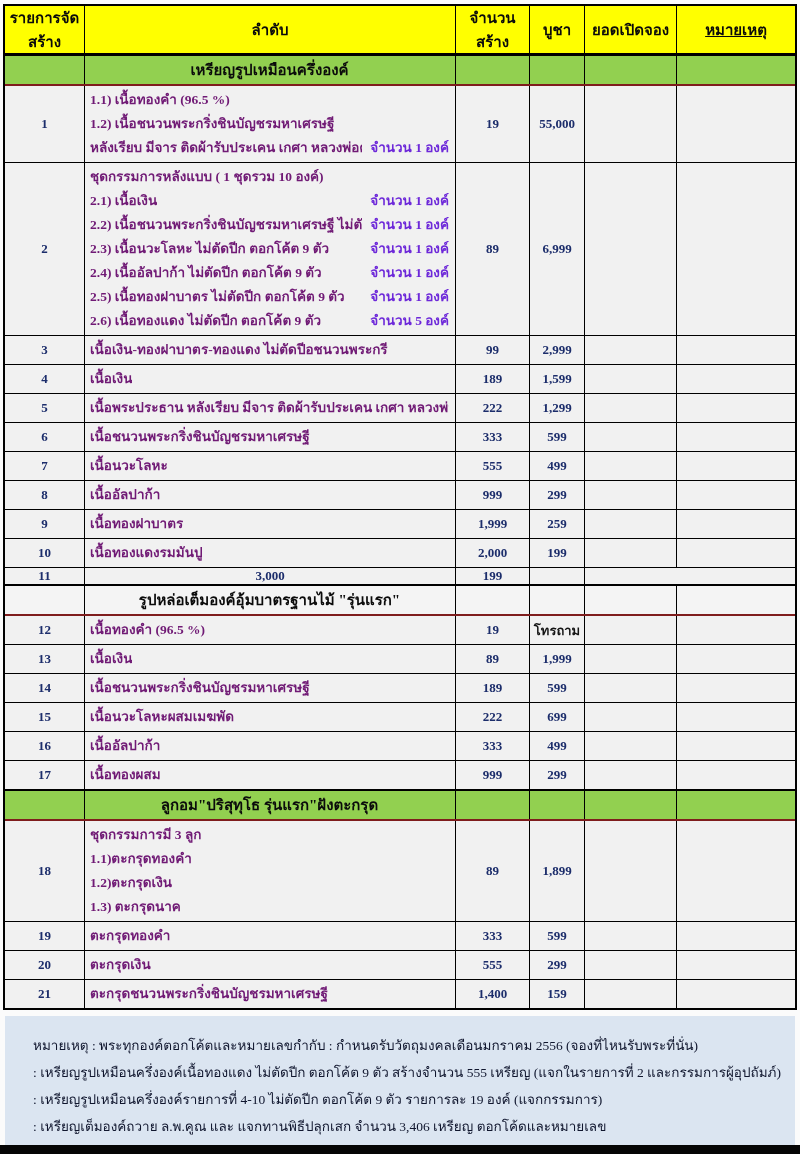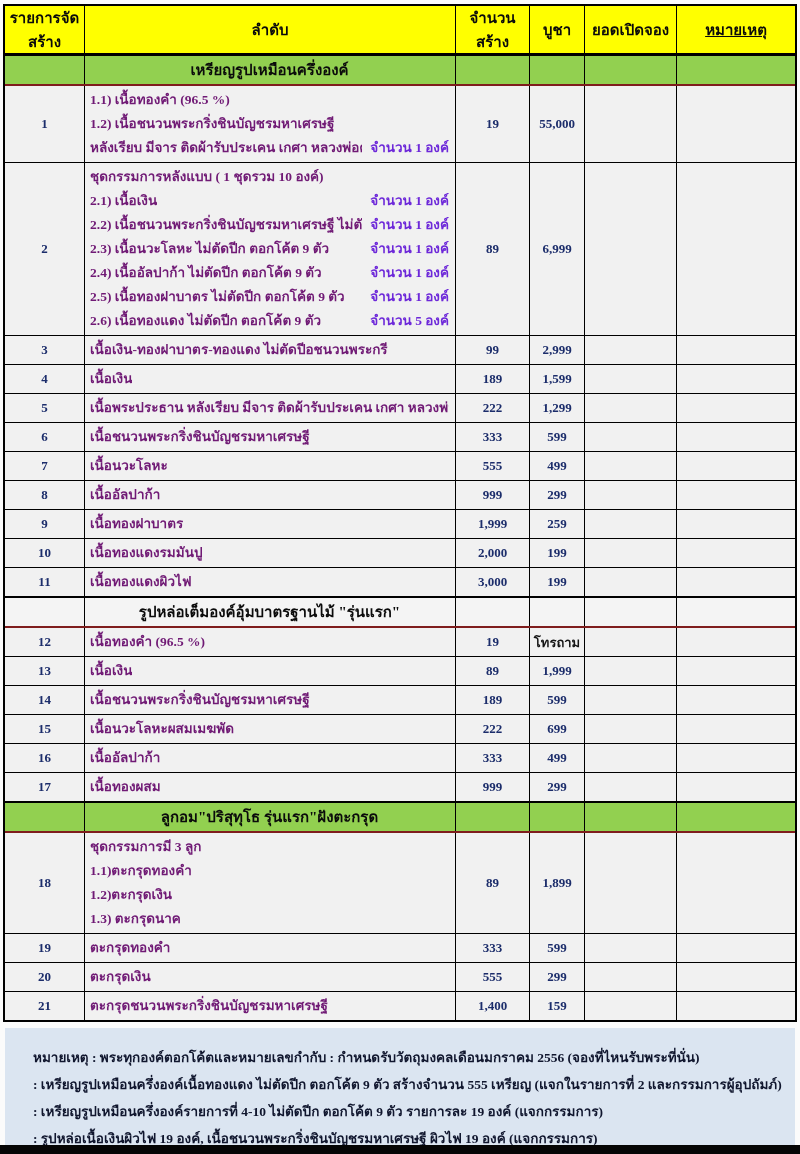--- a/index.html
+++ b/index.html
@@ -39,21 +39,21 @@
   .c-num{
     display:flex;align-items:center;justify-content:center;
     font-weight:700;font-size:13px;color:#1c2d6b;
   }
   .c-num.plain{color:#141414;text-align:center;}
   
   .notes{
     margin:6px 2px 0 2px;background:#dbe5f1;padding:16px 10px 24px 28px;
   }
   .note-line{
-    font-weight:700;font-size:13.5px;color:#10162e;line-height:27px;white-space:nowrap;overflow:hidden;
+    font-weight:400;font-size:13.5px;color:#10162e;line-height:27px;white-space:nowrap;overflow:hidden;
   }
   .bottom-bar{
     position:absolute;left:0;bottom:0;width:800px;height:9px;background:#050505;
   }
 </style>
 </head>
 <body>
 
 <div class="page">
   <div class="sheet">
@@ -220,25 +220,20 @@
               <span class="ltxt">เนื้อทองแดงรมมันปู</span>
             </div>
           </div>
           <div class="c c-num">2,000</div>
           <div class="c c-num">199</div>
           <div class="c"></div>
           <div class="c"></div>
         </div>
         <div class="trow item">
           <div class="c c-no">11</div>
-          <div class="c c-desc">
-            <div class="line">
-              <span class="ltxt">เนื้อทองแดงผิวไฟ</span>
-            </div>
-          </div>
           <div class="c c-num">3,000</div>
           <div class="c c-num">199</div>
           <div class="c"></div>
           <div class="c"></div>
         </div>
         <div class="trow section plain">
           <div class="c c-no"></div>
           <div class="c c-desc sec-label">รูปหล่อเต็มองค์อุ้มบาตรฐานไม้ "รุ่นแรก"</div>
           <div class="c c-num"></div>
           <div class="c c-num"></div>
@@ -382,18 +377,17 @@
           <div class="c"></div>
           <div class="c"></div>
         </div>
       </div>
   </div>
 
   <div class="notes">
     <div class="note-line">หมายเหตุ : พระทุกองค์ตอกโค้ตและหมายเลขกำกับ   : กำหนดรับวัตถุมงคลเดือนมกราคม 2556 (จองที่ไหนรับพระที่นั่น)</div>
     <div class="note-line">: เหรียญรูปเหมือนครึ่งองค์เนื้อทองแดง ไม่ตัดปีก ตอกโค้ต 9 ตัว สร้างจำนวน 555 เหรียญ (แจกในรายการที่ 2 และกรรมการผู้อุปถัมภ์)</div>
     <div class="note-line">: เหรียญรูปเหมือนครึ่งองค์รายการที่ 4-10 ไม่ตัดปีก ตอกโค้ต 9 ตัว รายการละ 19 องค์ (แจกกรรมการ)</div>
-    <div class="note-line">: รูปหล่อเนื้อเงินผิวไฟ 19 องค์, เนื้อชนวนพระกริ่งชินบัญชรมหาเศรษฐี ผิวไฟ 19 องค์ (แจกกรรมการ)</div>
     <div class="note-line">: เหรียญเต็มองค์ถวาย ล.พ.คูณ และ แจกทานพิธีปลุกเสก จำนวน 3,406 เหรียญ ตอกโค้ดและหมายเลข</div>
   </div>
 </div>
 
 <div class="bottom-bar"></div>
 
 </body></html>

